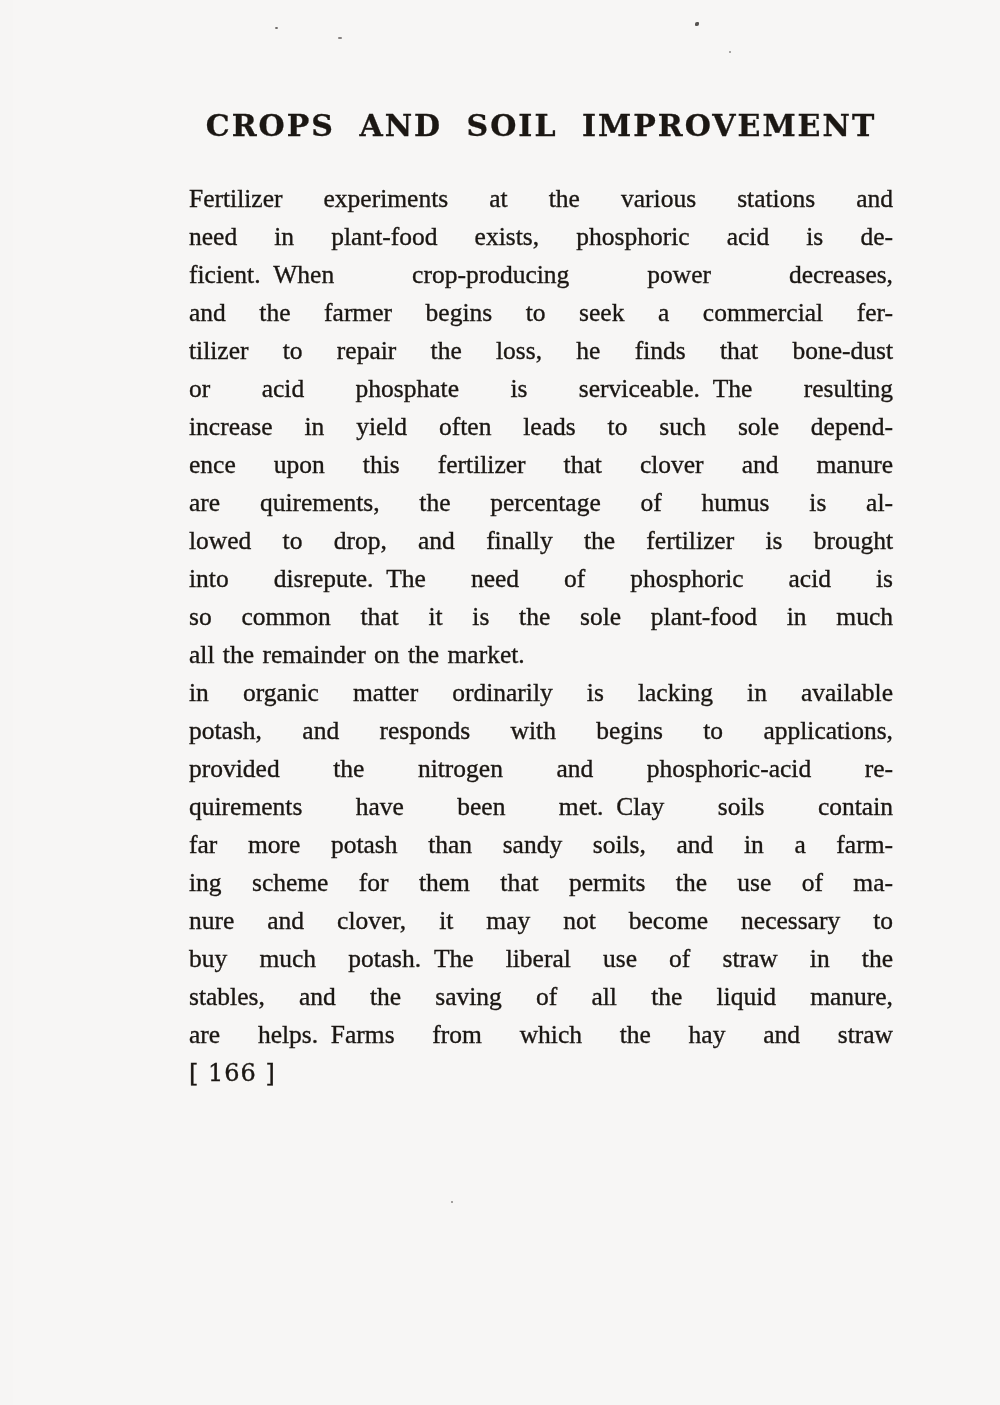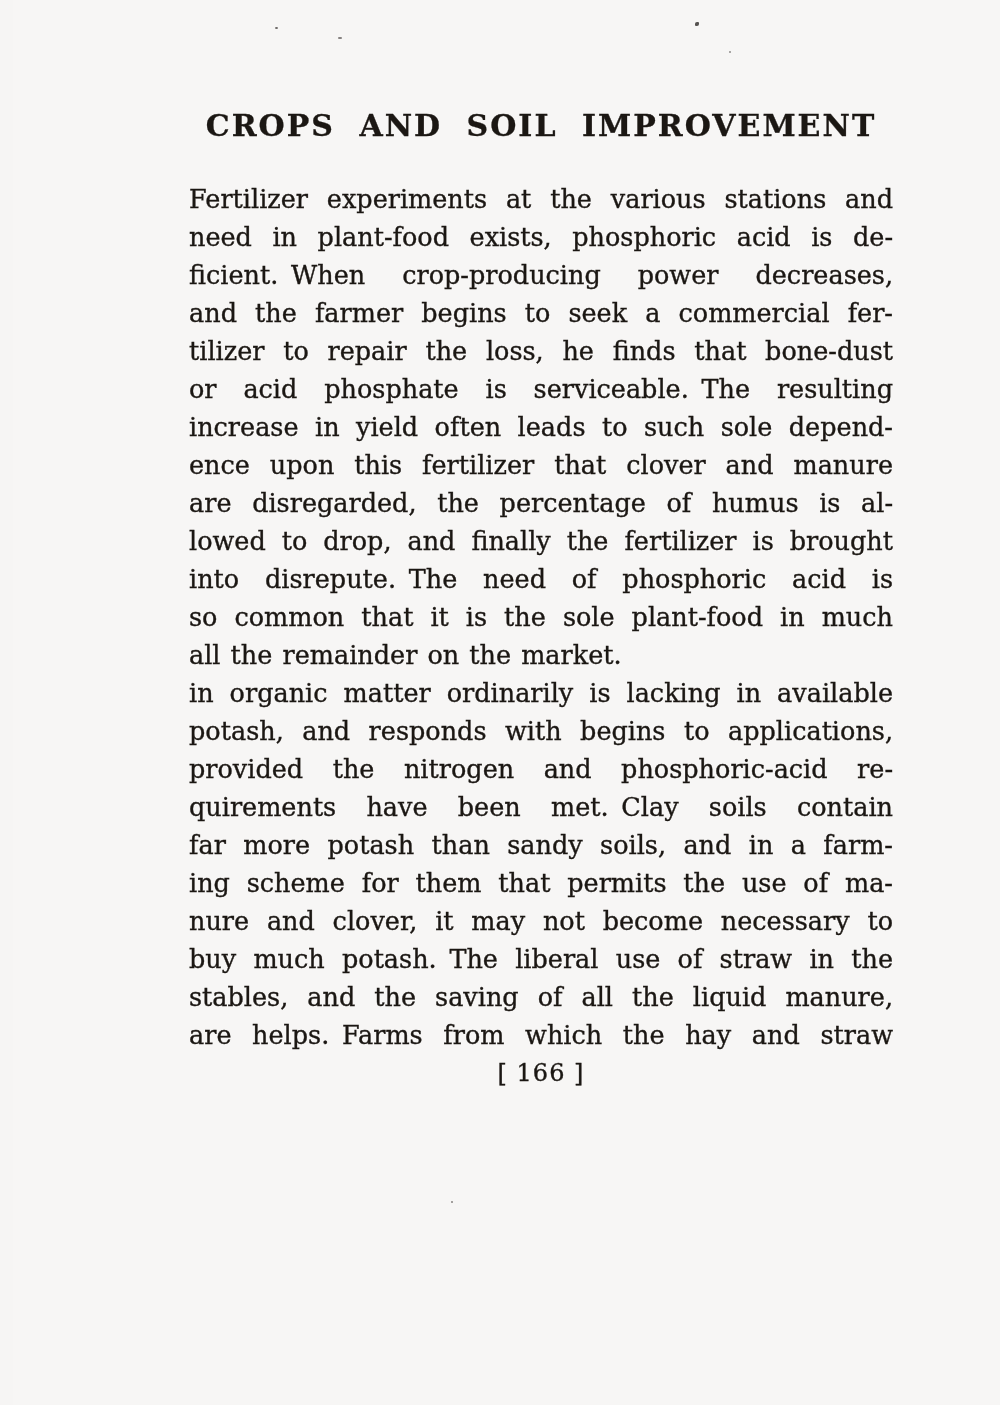--- a/index.html
+++ b/index.html
@@ -32,20 +32,21 @@
     letter-spacing: 2px;
     word-spacing: 12px;
     white-space: nowrap;
     -webkit-text-stroke: 0.3px #1b1713;
   }
   .page-body {
     margin-top: 34px;
     font-size: 25.5px;
     line-height: 38px;
     word-spacing: 2px;
+    font-family: Liberation Serif, serif;
     -webkit-text-stroke: 0.35px #1b1713;
   }
   .line {
     text-align: justify;
     text-align-last: justify;
     white-space: normal;
   }
   .line.endline {
     text-align-last: left;
   }
@@ -53,21 +54,21 @@
     text-indent: 37px;
   }
   .line b {
     font-weight: bold;
     letter-spacing: 0.3px;
   }
   .folio {
     margin-top: 2px;
     font-size: 24px;
     line-height: 34px;
-    text-align: center;
+    text-align: left;
     letter-spacing: 1px;
     -webkit-text-stroke: 0.35px #1b1713;
   }
   
   .speck {
     position: absolute;
     background: #3a3633;
     border-radius: 50%;
   }
   .speck.s1 { left: 262px; top: 27px;  width: 3px; height: 2px; opacity: .75; }
@@ -92,21 +93,21 @@
 
     <div class="page-body">
         <div class="line">Fertilizer experiments at the various stations and</div>
         <div class="line">need in plant-food exists, phosphoric acid is de-</div>
         <div class="line">ficient. When crop-producing power decreases,</div>
         <div class="line">and the farmer begins to seek a commercial fer-</div>
         <div class="line">tilizer to repair the loss, he finds that bone-dust</div>
         <div class="line">or acid phosphate is serviceable. The resulting</div>
         <div class="line">increase in yield often leads to such sole depend-</div>
         <div class="line">ence upon this fertilizer that clover and manure</div>
-        <div class="line">are disregarded, the percentage of humus is al-</div>
+        <div class="line">are quirements, the percentage of humus is al-</div>
         <div class="line">lowed to drop, and finally the fertilizer is brought</div>
         <div class="line">into disrepute. The need of phosphoric acid is</div>
         <div class="line">so common that it is the sole plant-food in much</div>
         <div class="line endline">all the remainder on the market.</div>
         <div class="line">in organic matter ordinarily is lacking in available</div>
         <div class="line">potash, and responds with begins to applications,</div>
         <div class="line">provided the nitrogen and phosphoric-acid re-</div>
         <div class="line">quirements have been met. Clay soils contain</div>
         <div class="line">far more potash than sandy soils, and in a farm-</div>
         <div class="line">ing scheme for them that permits the use of ma-</div>

